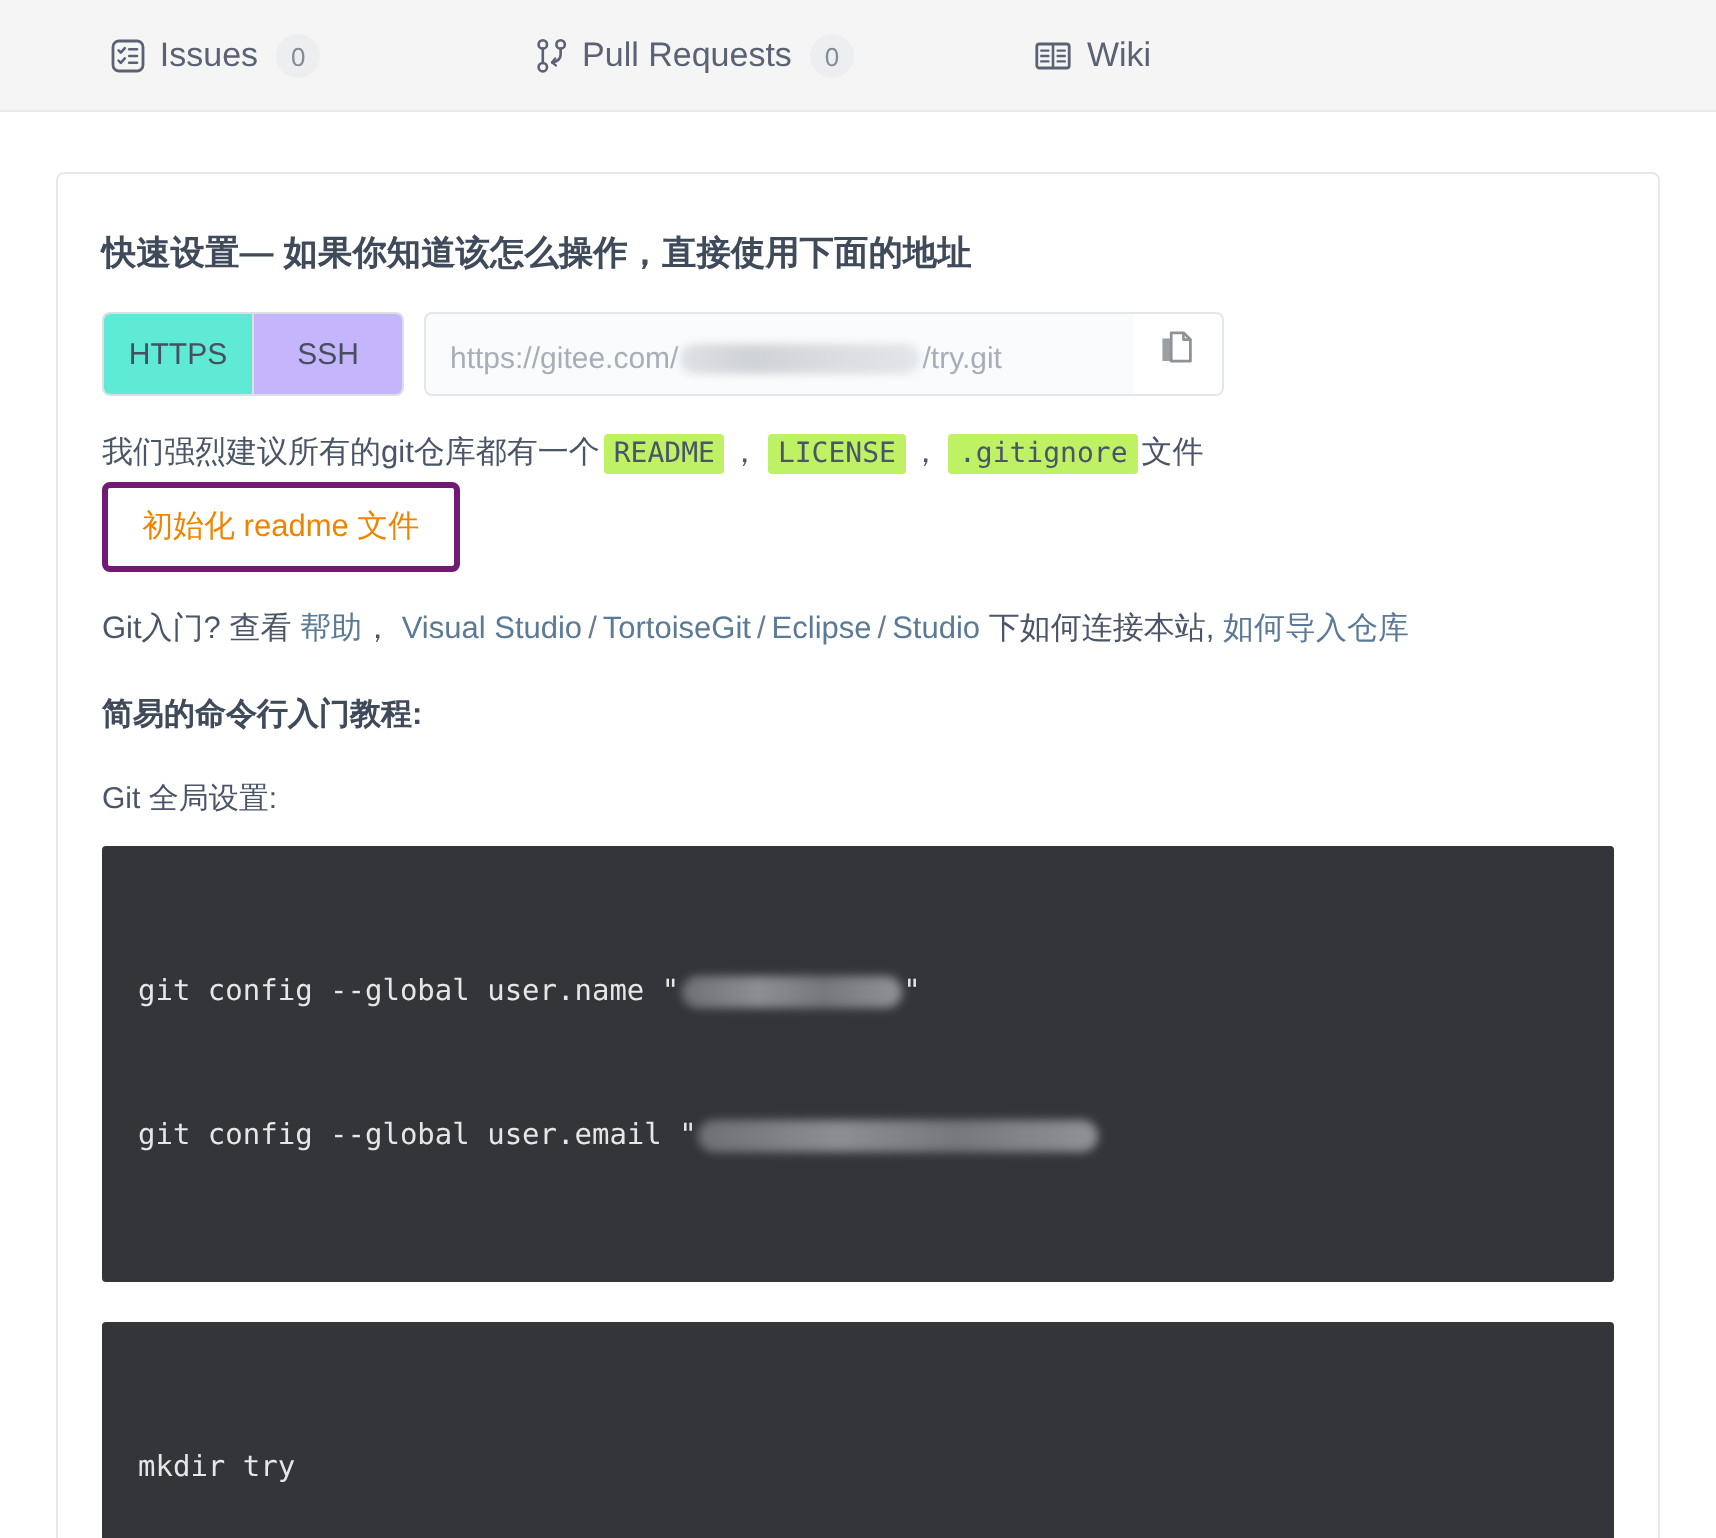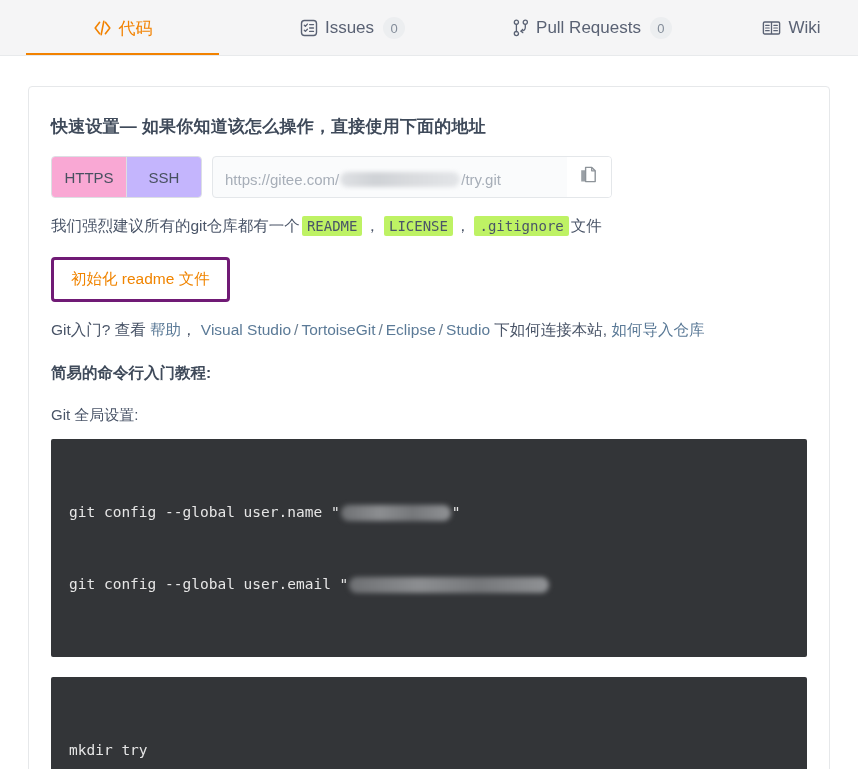--- a/index.html
+++ b/index.html
@@ -94,21 +94,21 @@
   .proto-btn {
     width: 74px;
     display: flex;
     align-items: center;
     justify-content: center;
     font-size: 15px;
     color: #47505f;
     cursor: pointer;
     background: #c4b5fd;
   }
-  .proto-btn.selected { background: #f9a8d4; }
+  .proto-btn.selected { background: #5eead4; }
   .proto-sep { width: 1px; background: #dcdfe3; }
 
   .url-field {
     position: relative;
     margin-left: 10px;
     width: 400px;
     height: 42px;
     border: 1px solid #e4e7ea;
     border-radius: 4px;
     background: #fafbfc;
@@ -138,21 +138,21 @@
     width: 44px; height: 40px;
     display: flex; align-items: center; justify-content: center;
     background: #fff;
     cursor: pointer;
   }
 
   
   .rec-line {
     font-size: 15.5px;
     color: #4a5568;
-    margin-bottom: 20px;
+    margin-bottom: 4px;
     display: flex;
     align-items: baseline;
     flex-wrap: wrap;
   }
   .code-chip {
     font-family: "DejaVu Sans Mono", "Liberation Mono", monospace;
     font-size: 14px;
     background: #bef264;
     color: #4a5568;
     padding: 2px 5px;
@@ -215,31 +215,20 @@
     border-radius: 9px;
     background: linear-gradient(90deg,#6e7073,#8c8e91 35%,#76787b 65%,#909295);
     filter: blur(2.5px);
     margin: 0 1px;
   }
 </style>
 </head>
 <body>
 
 <div class="tabbar">
-  <div class="tab tab-code active">
-    <span class="tab-icon">
-      <svg width="19" height="16" viewBox="0 0 19 16" fill="none">
-        <path d="M6.6 2.3L2.2 8l4.4 5.7" stroke="#f28200" stroke-width="1.6" stroke-linecap="round" stroke-linejoin="round"></path>
-        <path d="M12.4 2.3L16.8 8l-4.4 5.7" stroke="#f28200" stroke-width="1.6" stroke-linecap="round" stroke-linejoin="round"></path>
-        <path d="M10.8 1.4L8.2 14.6" stroke="#f28200" stroke-width="1.6" stroke-linecap="round"></path>
-      </svg>
-    </span>
-    <span>代码</span>
-    <span class="tab-accent"></span>
-  </div>
 
   <div class="tab tab-issues">
     <span class="tab-icon">
       <svg width="18" height="18" viewBox="0 0 18 18" fill="none">
         <rect x="1.5" y="1.5" width="15" height="15" rx="3" stroke="#5a6274" stroke-width="1.4"></rect>
         <path d="M4.3 6.2l1.1 1.1 2-2.2" stroke="#5a6274" stroke-width="1.3" stroke-linecap="round" stroke-linejoin="round"></path>
         <path d="M4.3 11.3l1.1 1.1 2-2.2" stroke="#5a6274" stroke-width="1.3" stroke-linecap="round" stroke-linejoin="round"></path>
         <path d="M9.6 5.6h3.9" stroke="#5a6274" stroke-width="1.3" stroke-linecap="round"></path>
         <path d="M9.6 9h3.9" stroke="#5a6274" stroke-width="1.3" stroke-linecap="round"></path>
         <path d="M9.6 12.4h3.9" stroke="#5a6274" stroke-width="1.3" stroke-linecap="round"></path>

